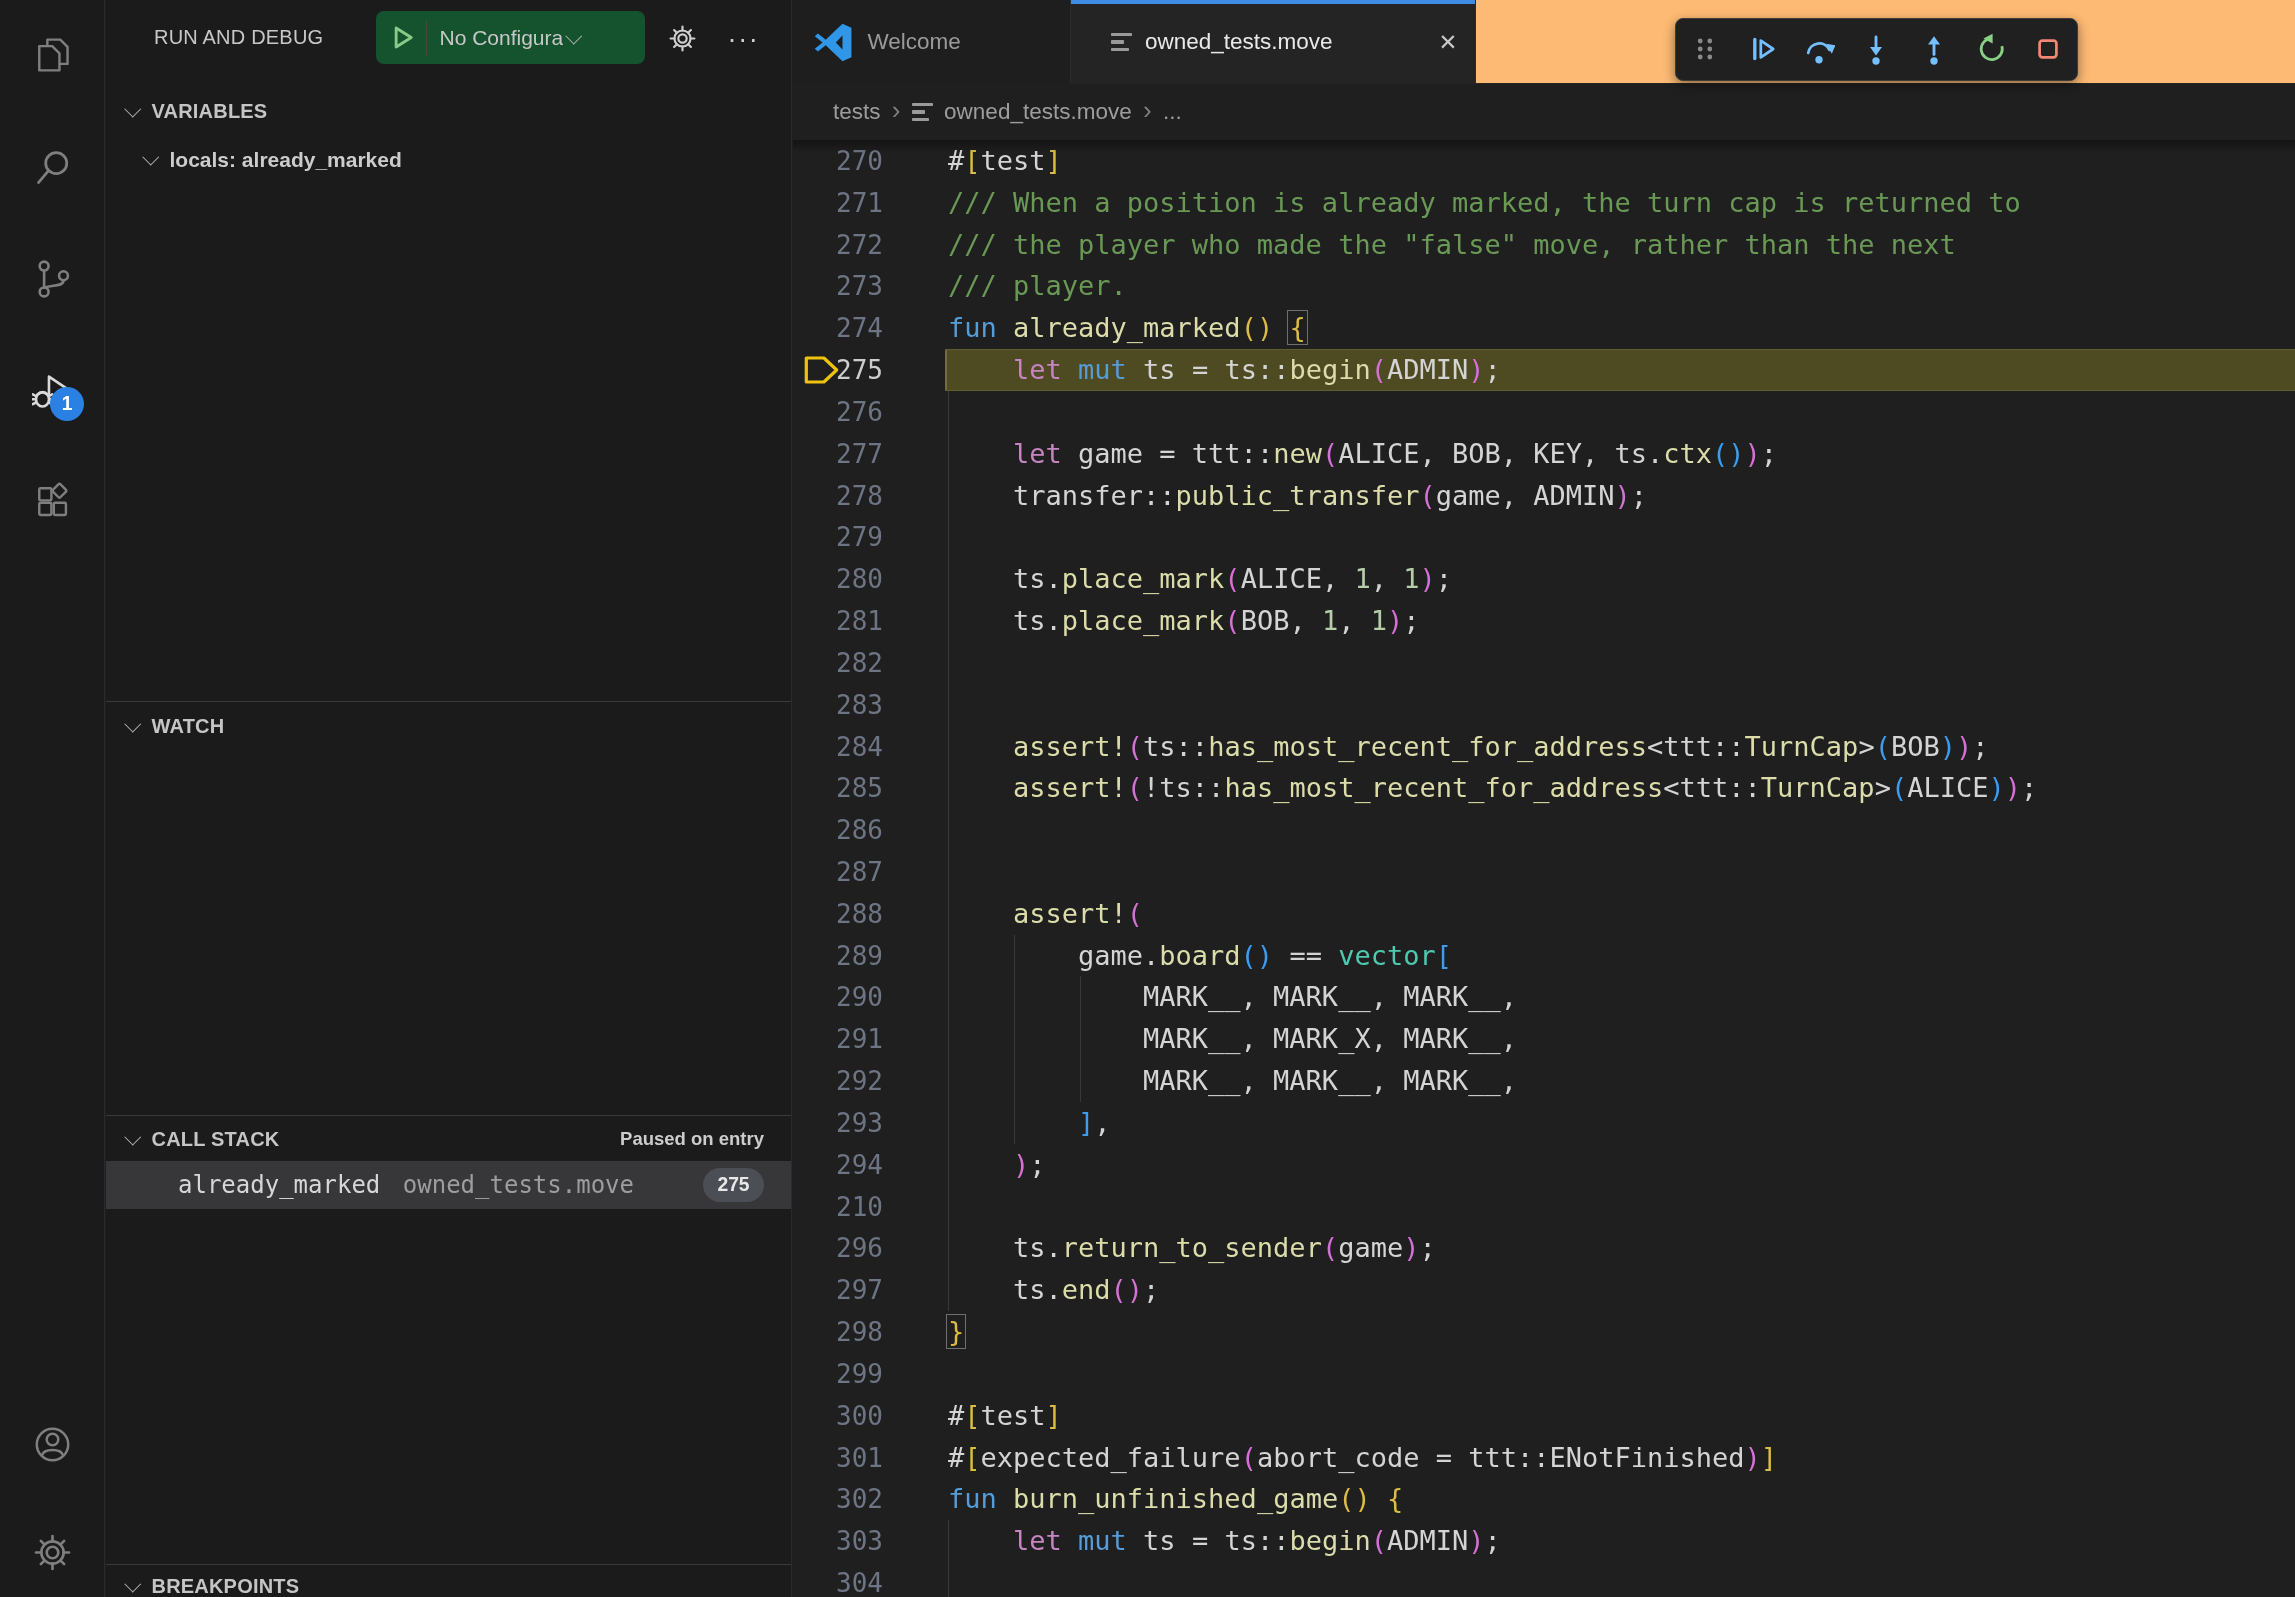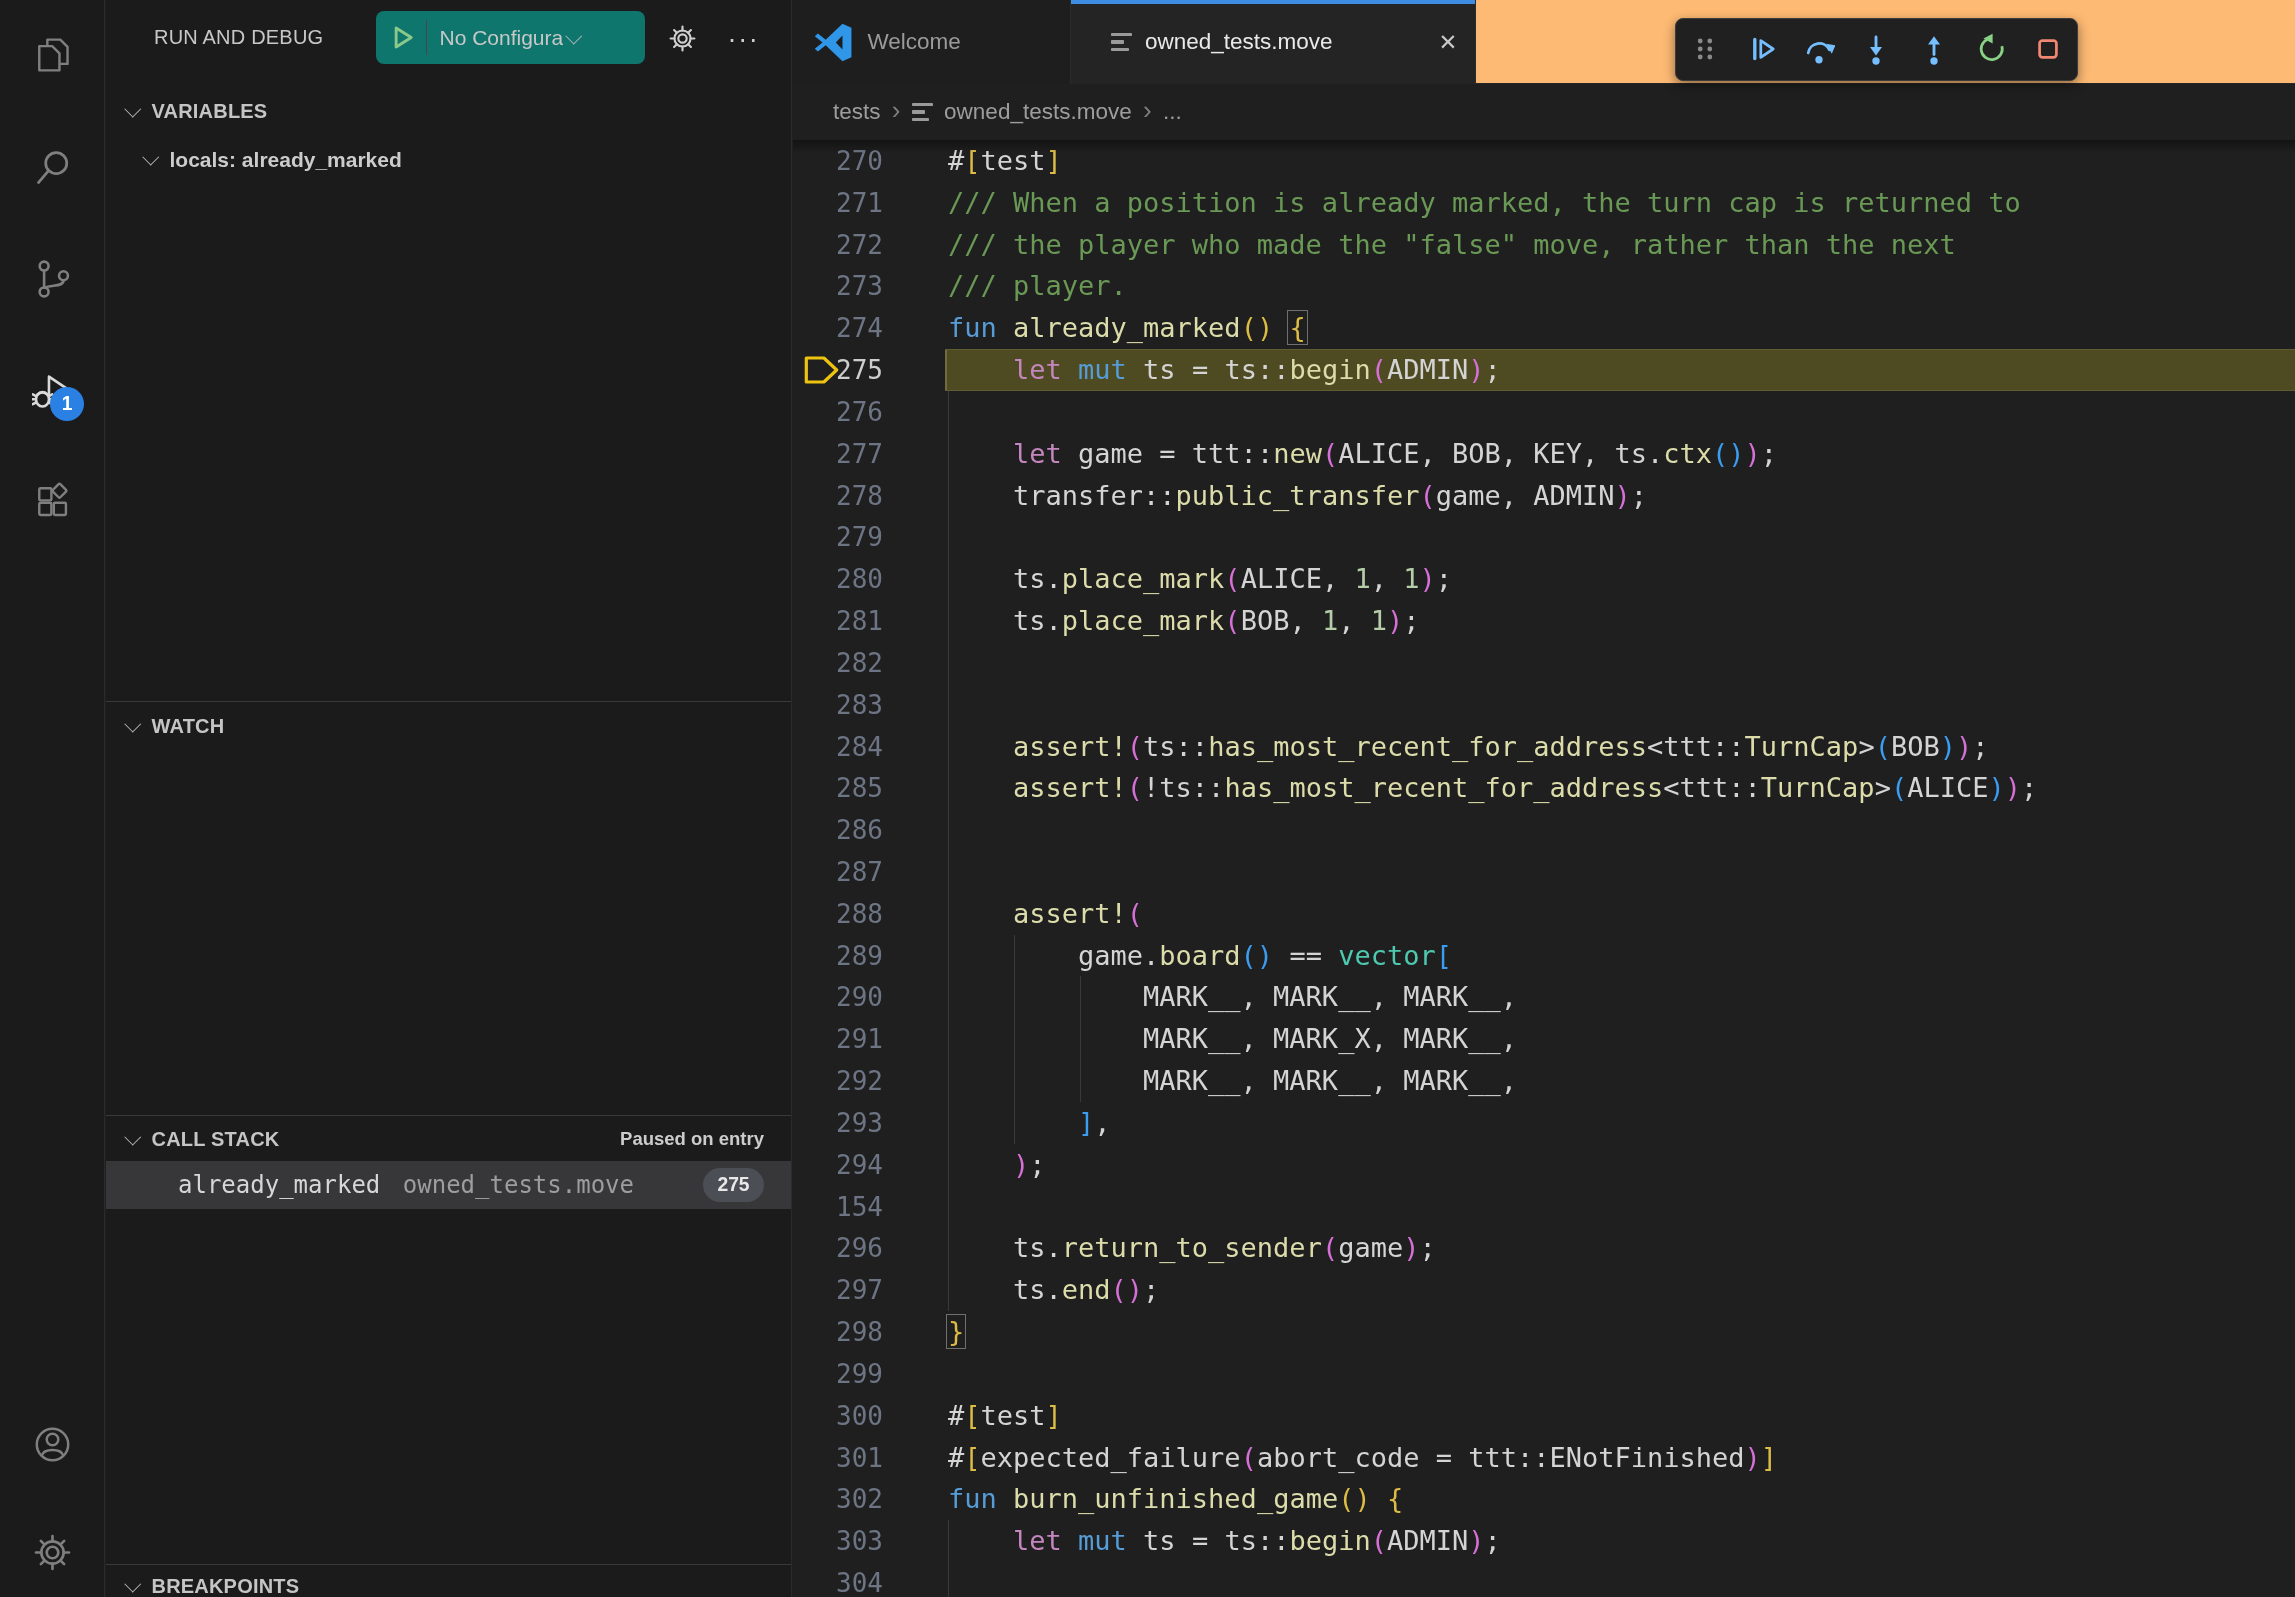--- a/index.html
+++ b/index.html
@@ -10,21 +10,21 @@
   
   .abar{position:absolute;left:0;top:0;width:105px;height:100%;background:#1b1b1c;border-right:0.8px solid #2b2b2b;box-sizing:border-box;}
   .aitem{position:absolute;left:0;width:105px;height:80px;display:flex;align-items:center;justify-content:center;}
   .abadge{position:absolute;left:50px;top:35px;min-width:34px;height:34px;border-radius:17px;background:#2b80e4;
           color:#fff;font-size:19.3px;font-weight:700;display:flex;align-items:center;justify-content:center;}
 
   
   .sidebar{position:absolute;left:106px;top:0;width:686px;height:100%;background:#1b1b1c;border-right:0.8px solid #2b2b2b;box-sizing:border-box;}
   .panel-title{position:absolute;left:48px;top:0;height:74px;display:flex;align-items:center;
                font-size:20px;color:#c8c8c8;letter-spacing:0.2px;white-space:nowrap;}
-  .cfg{position:absolute;left:270px;top:11.3px;width:269px;height:53px;background:#0f766e;border-radius:8px;
+  .cfg{position:absolute;left:270px;top:11.3px;width:269px;height:53px;background:#14532d;border-radius:8px;
        display:flex;align-items:center;overflow:hidden;}
   .cfg .vsep{width:0.8px;height:35px;background:#46474a;margin-left:9.7px;}
   .cfg-label{margin-left:13px;font-size:21px;color:#c8c8c8;white-space:nowrap;overflow:hidden;max-width:153px;}
   .chev{display:inline-block;width:10.5px;height:10.5px;border-right:1.9px solid #b9b9b9;border-bottom:1.9px solid #b9b9b9;}
   .chev.down{transform:rotate(45deg);margin-top:-4.8px;}
   .cfg .chev{margin-left:4.8px;margin-right:13px;}
   .hdr-btn{position:absolute;top:19.3px;display:flex;align-items:center;justify-content:center;width:39px;height:39px;}
   .dots{font-size:27px;color:#cfcfcf;letter-spacing:1.6px;line-height:16px;}
 
   .sec-h{position:absolute;left:21px;display:flex;align-items:center;gap:13px;height:42px;
@@ -410,21 +410,21 @@
             <div class="lnum">293</div>
             <div class="ltext"><span class="p">        </span><span class="g3">]</span><span class="p">,</span></div>
           </div>
           <div class="cl" style="top: 1004px;">
             <div class="guide" style="left: 155px;"></div>
             <div class="lnum">294</div>
             <div class="ltext"><span class="p">    </span><span class="g2">)</span><span class="p">;</span></div>
           </div>
           <div class="cl" style="top: 1046px;">
             <div class="guide" style="left: 155px;"></div>
-            <div class="lnum">154</div>
+            <div class="lnum">210</div>
             <div class="ltext"></div>
           </div>
           <div class="cl" style="top: 1087px;">
             <div class="guide" style="left: 155px;"></div>
             <div class="lnum">296</div>
             <div class="ltext"><span class="p">    ts.</span><span class="f">return_to_sender</span><span class="g2">(</span><span class="p">game</span><span class="g2">)</span><span class="p">;</span></div>
           </div>
           <div class="cl" style="top: 1129px;">
             <div class="guide" style="left: 155px;"></div>
             <div class="lnum">297</div>

